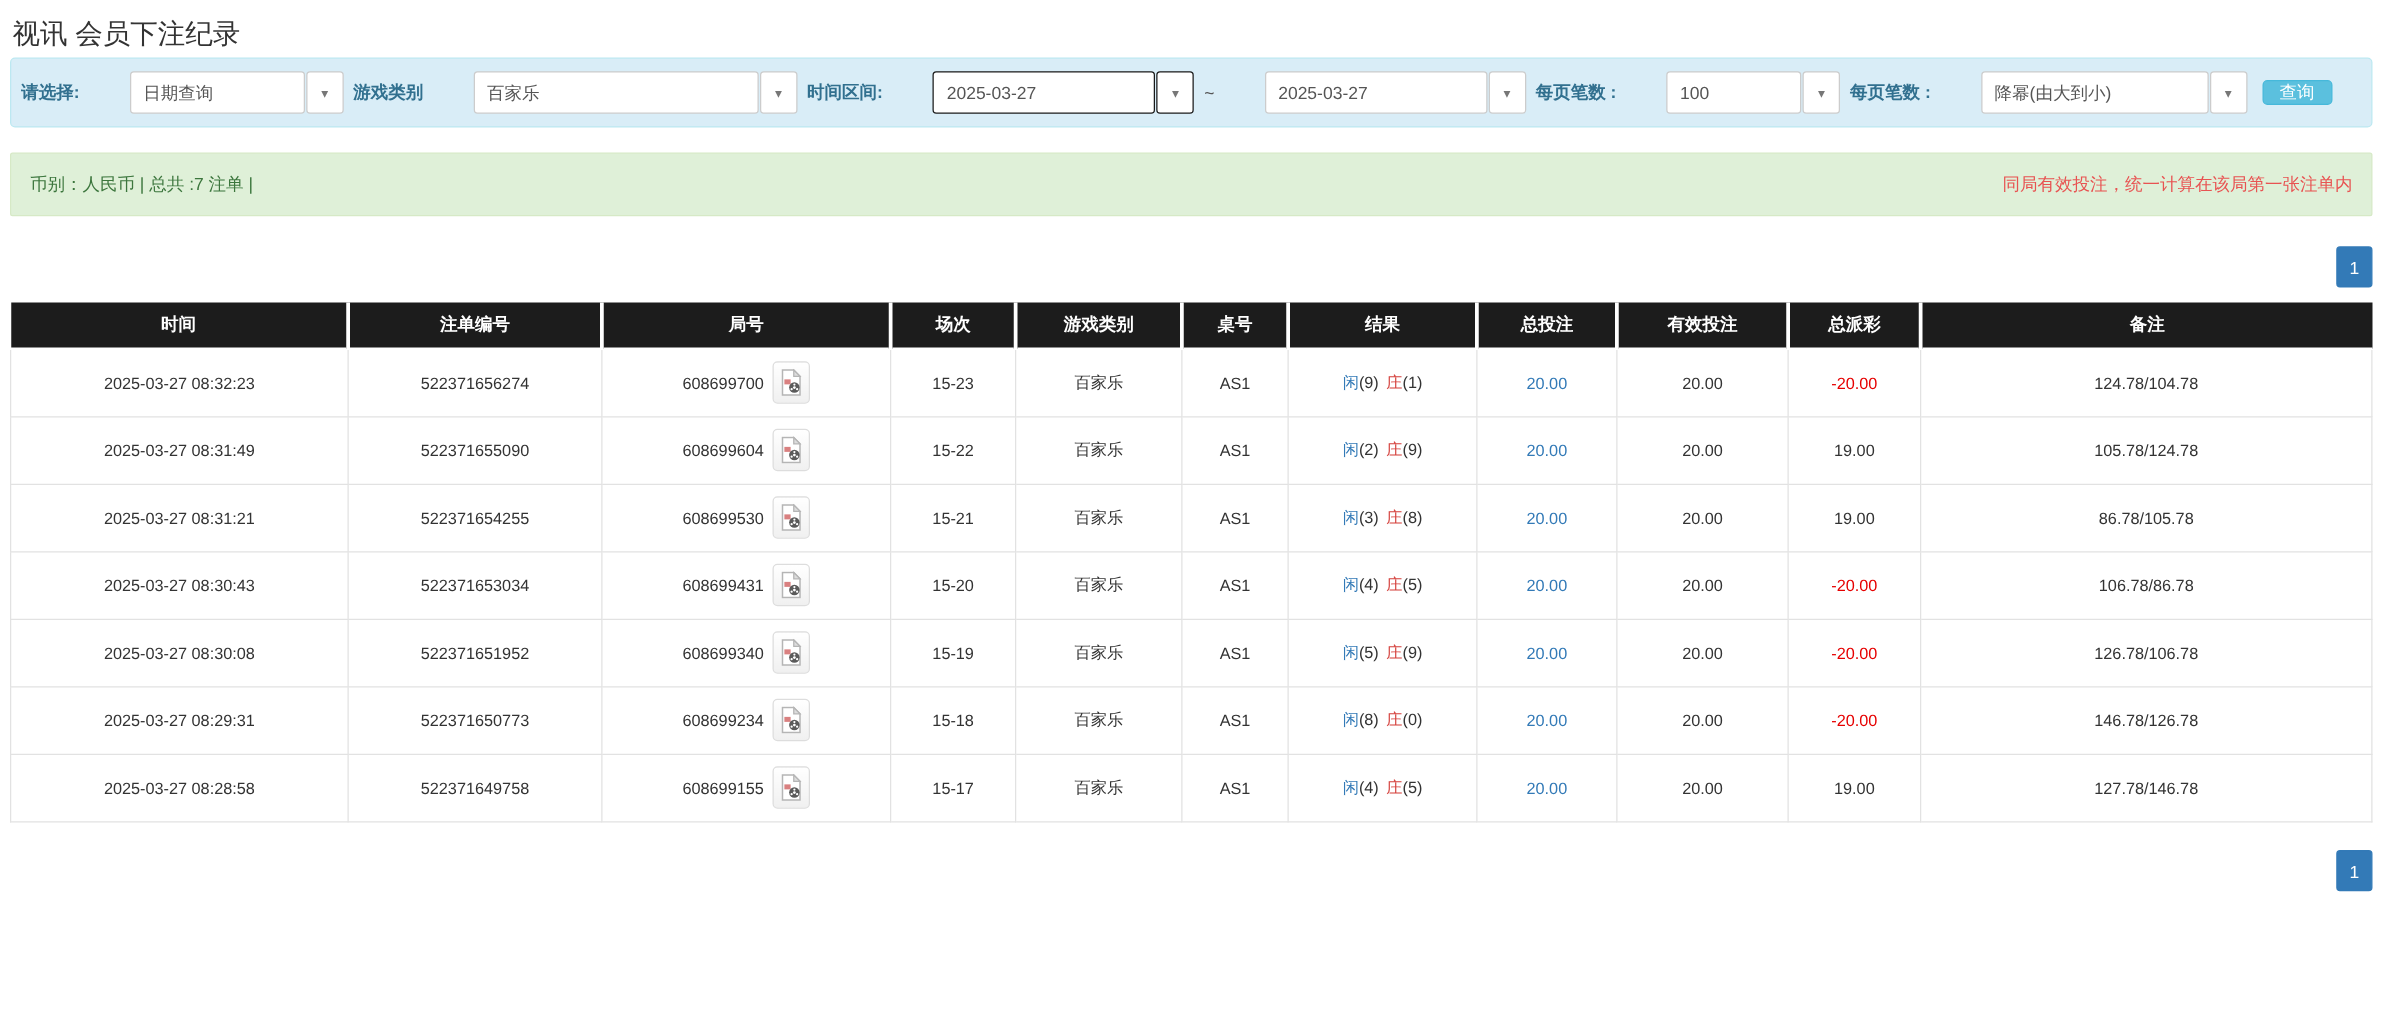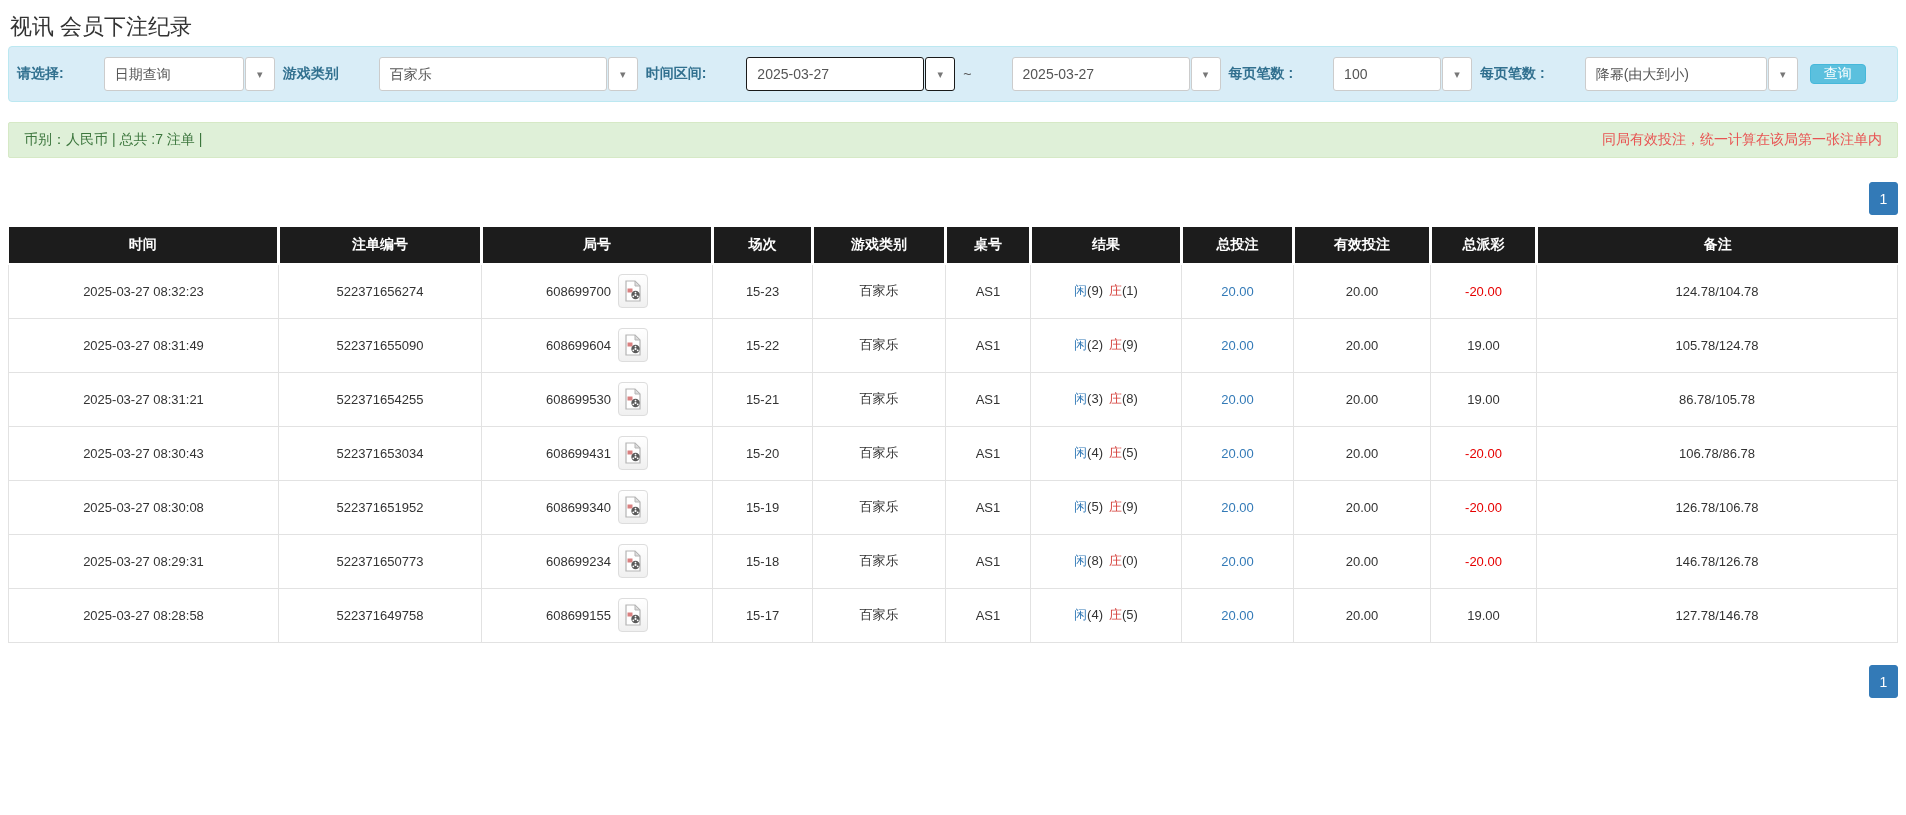--- a/index.html
+++ b/index.html
@@ -39,21 +39,21 @@
   .btn-query {
     background: var(--query_btn, #5bc0de); border:1px solid #46b8da; color:#fff;
     font-size:14px; border-radius:4px; height:20px; padding:0 13px; cursor:pointer; margin-left:4px;
   }
 
   
   .summary-bar {
     margin-top: 20px;
     background: var(--success_bg, #dff0d8);
     border: 1px solid #d6e9c6; border-radius: 2px;
-    padding: 15px; height: 36px;
+    padding: 15px; height: 51px;
     display: flex; justify-content: space-between; align-items: center;
     font-size: 14px;
   }
   .summary-left { color: var(--success_text, #3c763d); }
   .summary-right { color: var(--warning_red, #e85352); margin-left: 27px; }
 
   
   .pagination { text-align: right; }
   .pagination.top { margin: 24px 0 12px; }
   .pagination.bottom { margin: 22px 0 0; }

